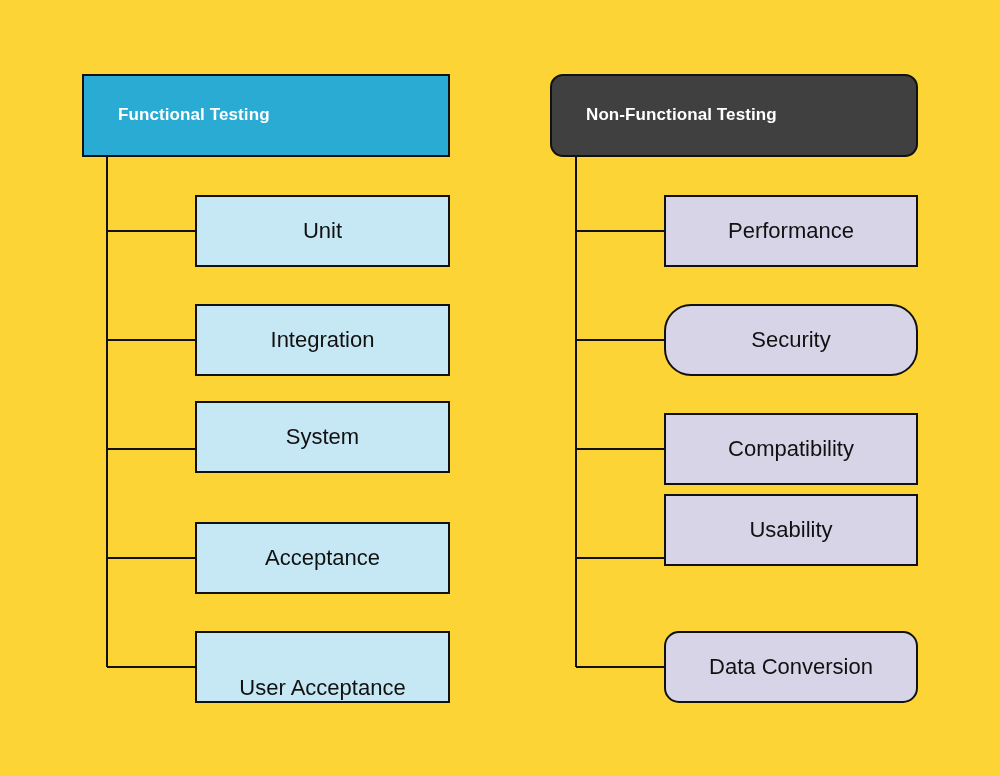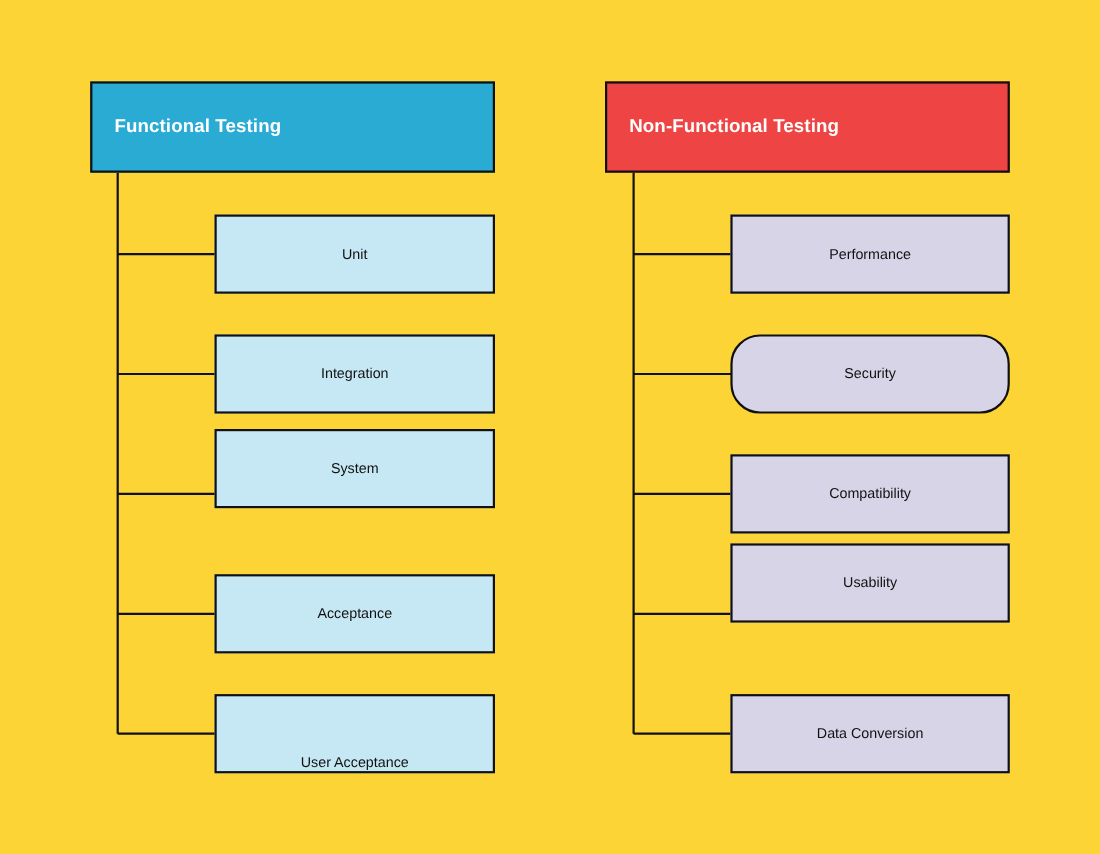--- a/index.html
+++ b/index.html
@@ -50,50 +50,51 @@
     border: 2px solid #111111;
     display: flex;
     align-items: center;
     z-index: 3;
   }
   .root-box .root-label {
     color: #ffffff;
     font-size: 17px;
     font-weight: bold;
     letter-spacing: 0.1px;
-    padding-left: 20px;
+    padding-left: 34px;
     line-height: 1.2;
     white-space: nowrap;
   }
 
   #root-functional {
     left: 82px;
     top: 74px;
     background: #29abd4;
   }
   #root-nonfunctional {
     left: 550px;
     top: 74px;
-    background: #ef4444;
+    background: #404040;
+    border-radius: 13px;
   }
 
   
   .child-box {
     position: absolute;
     height: 72px;
     box-sizing: border-box;
     border: 2px solid #111111;
     display: flex;
     align-items: center;
     justify-content: center;
     z-index: 3;
   }
   .child-box .child-label {
     color: #111111;
-    font-size: 13px;
+    font-size: 22px;
     font-weight: normal;
     line-height: 1.2;
     white-space: nowrap;
     text-align: center;
   }
 
   .child-box.functional {
     left: 195px;
     width: 255px;
     background: #c6e8f4;
@@ -135,21 +136,21 @@
     </div>
 
     <div class="child-box functional" style="top:195px;">
       <span class="child-label">Unit</span>
     </div>
 
     <div class="child-box functional" style="top:304px;">
       <span class="child-label">Integration</span>
     </div>
 
-    <div class="child-box functional" style="top:390px;align-items:center;">
+    <div class="child-box functional" style="top:401px;align-items:center;">
       <span class="child-label">System</span>
     </div>
 
     <div class="child-box functional" style="top:522px;">
       <span class="child-label">Acceptance</span>
     </div>
 
     <div class="child-box functional" style="top:631px;align-items:flex-end;">
       <span class="child-label">User Acceptance</span>
     </div>
@@ -170,18 +171,18 @@
     </div>
 
     <div class="child-box nonfunctional" style="top:413px;">
       <span class="child-label">Compatibility</span>
     </div>
 
     <div class="child-box nonfunctional" style="top:494px;">
       <span class="child-label">Usability</span>
     </div>
 
-    <div class="child-box nonfunctional" style="top:631px;">
+    <div class="child-box nonfunctional" style="top:631px;border-radius:15px;">
       <span class="child-label">Data Conversion</span>
     </div>
   </div>
 
 </div>
 
 </body></html>

